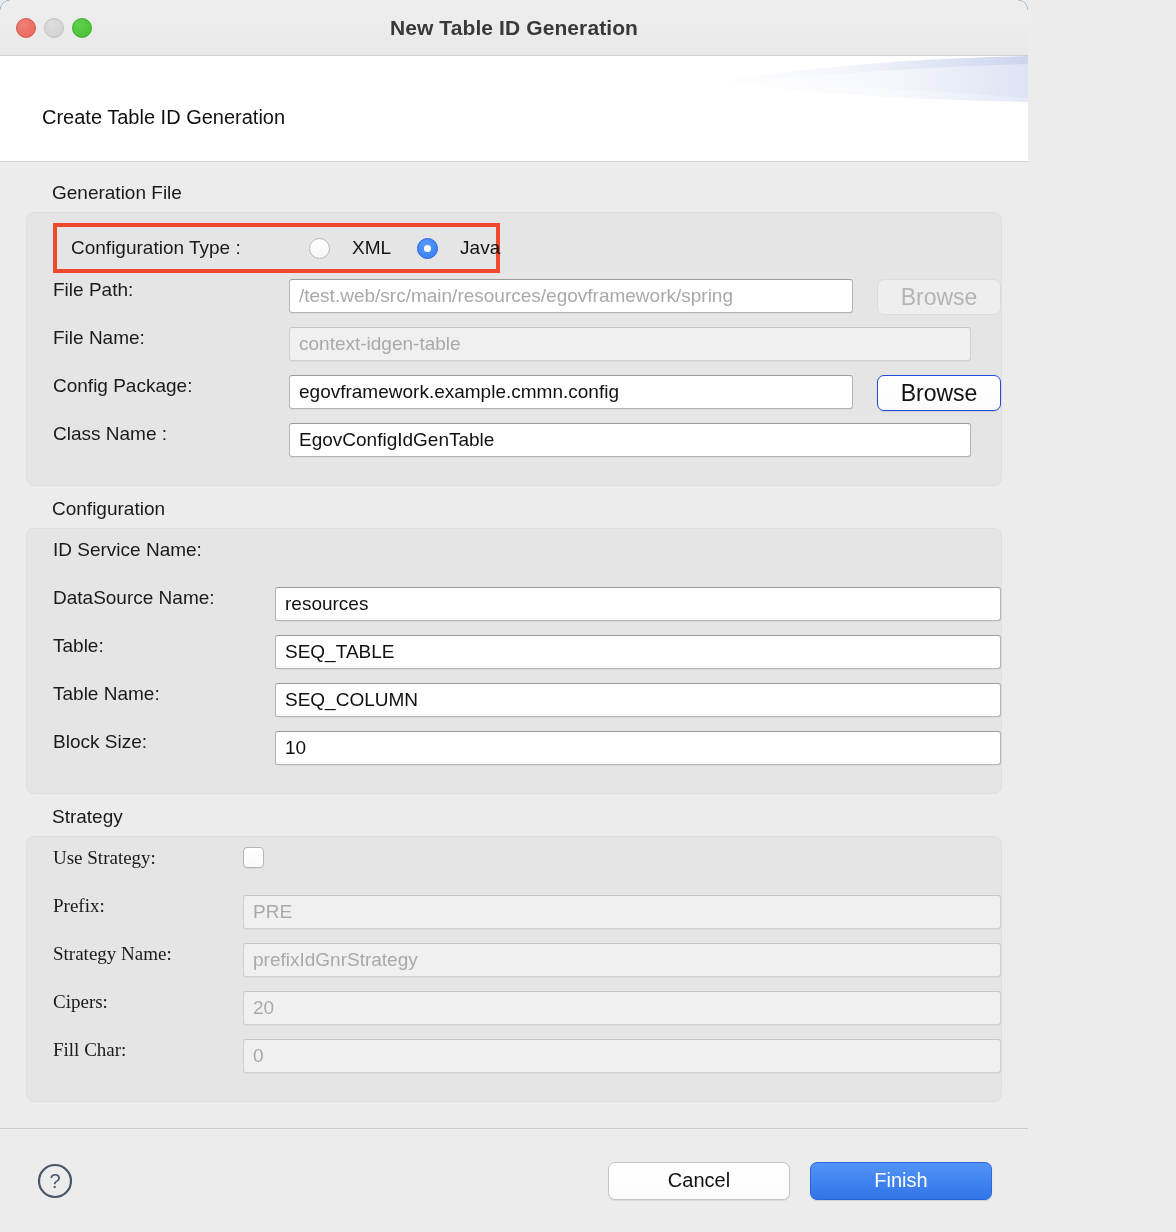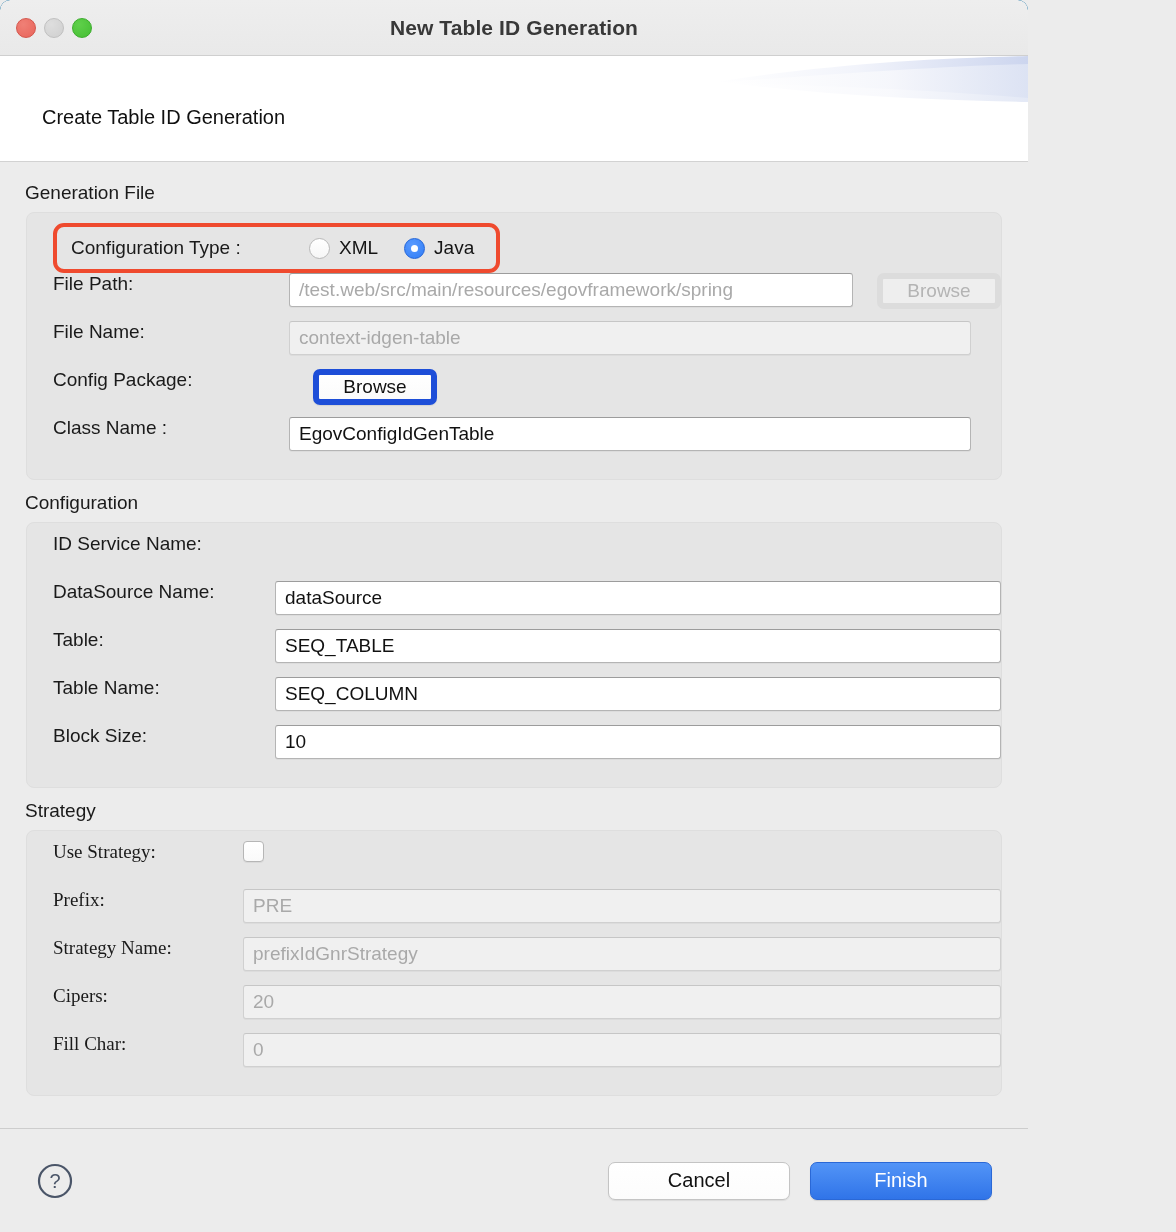--- a/index.html
+++ b/index.html
@@ -95,21 +95,21 @@
     background: #ececec;
     padding: 16px 0 0 0;
     overflow: hidden;
   }
 
   .section { position: relative; margin: 0 0 8px 0; }
 
   .section-title {
     font-size: 19px;
     color: #1a1a1a;
-    padding: 4px 0 8px 25px;
+    padding: 4px 0 8px 52px;
   }
 
   .group-box {
     margin: 0 26px 0 26px;
     background: #e5e5e5;
     border: 1px solid #dedede;
     border-radius: 8px;
     padding: 10px 0 14px 0;
   }
 
@@ -157,55 +157,55 @@
 
   .gf .field  { width: 682px; }
   .cfg .field { width: 838px; }
   .str .field { width: 872px; }
 
   .btn {
     height: 36px;
     min-width: 124px;
     margin-left: 24px;
     border-radius: 7px;
-    font-size: 19px;
+    font-size: 23px;
     display: flex;
     align-items: center;
     justify-content: center;
-    border: 6px solid #1d4ed8;
+    border: 1px solid #1d4ed8;
     background: linear-gradient(to bottom, #ffffff, #fbfbfb);
     color: #111111;
     box-shadow: 0 1px 1px rgba(0,0,0,0.08);
     cursor: pointer;
   }
   .btn.disabled {
     background: #eeeeee;
     border-color: #dcdcdc;
     color: #b4b4b4;
     box-shadow: none;
   }
 
   
   .radio-row {
     position: relative;
     display: flex;
     align-items: center;
     height: 50px;
-    margin: 0 0 0 26px;
+    margin: 0 0 6px 26px;
     padding-left: 14px;
     border: 4px solid #ef4a2e;
-    border-radius: 11px;
+    border-radius: 0;
     width: 447px;
   }
   .radio-row .lbl { width: 238px; }
 
   .radio-opt {
     display: flex;
     align-items: center;
-    gap: 9px;
+    gap: 22px;
     margin-right: 26px;
     cursor: pointer;
     text-align: right;
   }
   .radio {
     width: 21px; height: 21px;
     border-radius: 50%;
     background: linear-gradient(to bottom,#ffffff,#f6f6f6);
     border: 1px solid #b9b9b9;
     display: flex; align-items: center; justify-content: center;
@@ -334,41 +334,42 @@
           <span class="btn disabled">Browse</span>
         </div>
 
         <div class="row">
           <span class="lbl">File Name:</span>
           <span class="field disabled-box">context-idgen-table</span>
         </div>
 
         <div class="row">
           <span class="lbl">Config Package:</span>
+          <span class="field">egovframework.example.cmmn.config</span>
           <span class="btn">Browse</span>
         </div>
 
         <div class="row">
           <span class="lbl">Class Name :</span>
           <span class="field">EgovConfigIdGenTable</span>
         </div>
 
       </div>
     </div>
 
     <div class="section cfg">
       <div class="section-title">Configuration</div>
       <div class="group-box">
 
         <div class="row">
           <span class="lbl">ID Service Name:</span>
         </div>
         <div class="row">
           <span class="lbl">DataSource Name:</span>
-          <span class="field">dataSource</span>
+          <span class="field">resources</span>
         </div>
         <div class="row">
           <span class="lbl">Table:</span>
           <span class="field">SEQ_TABLE</span>
         </div>
         <div class="row">
           <span class="lbl">Table Name:</span>
           <span class="field">SEQ_COLUMN</span>
         </div>
         <div class="row">

